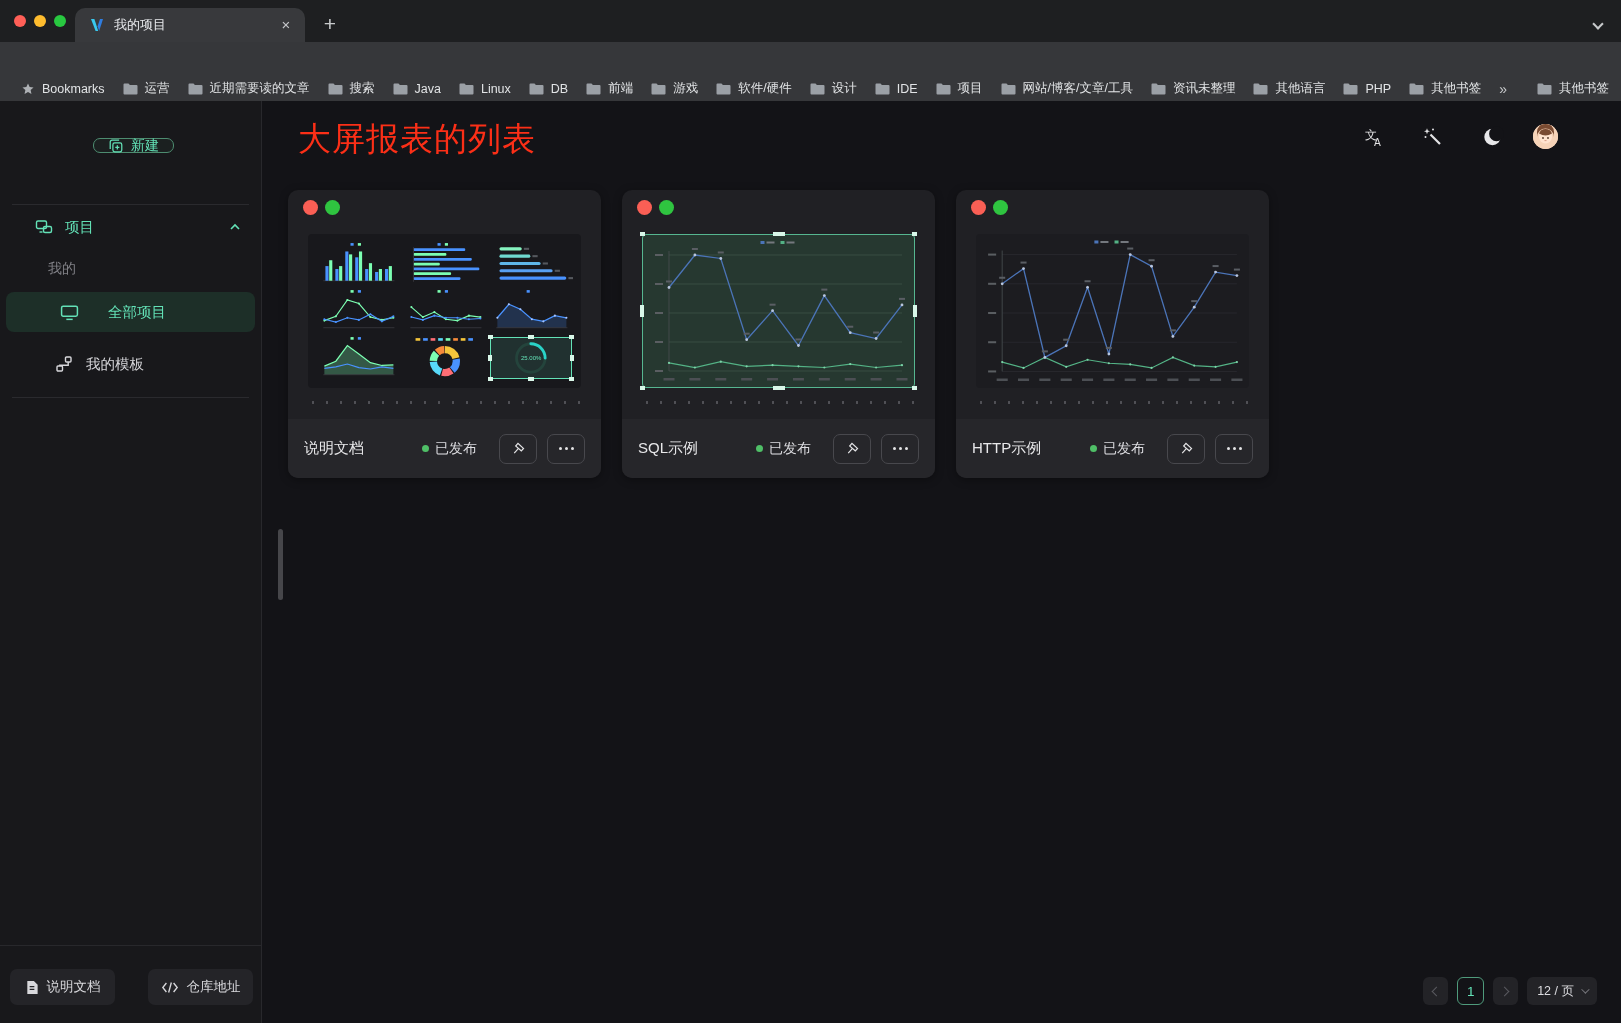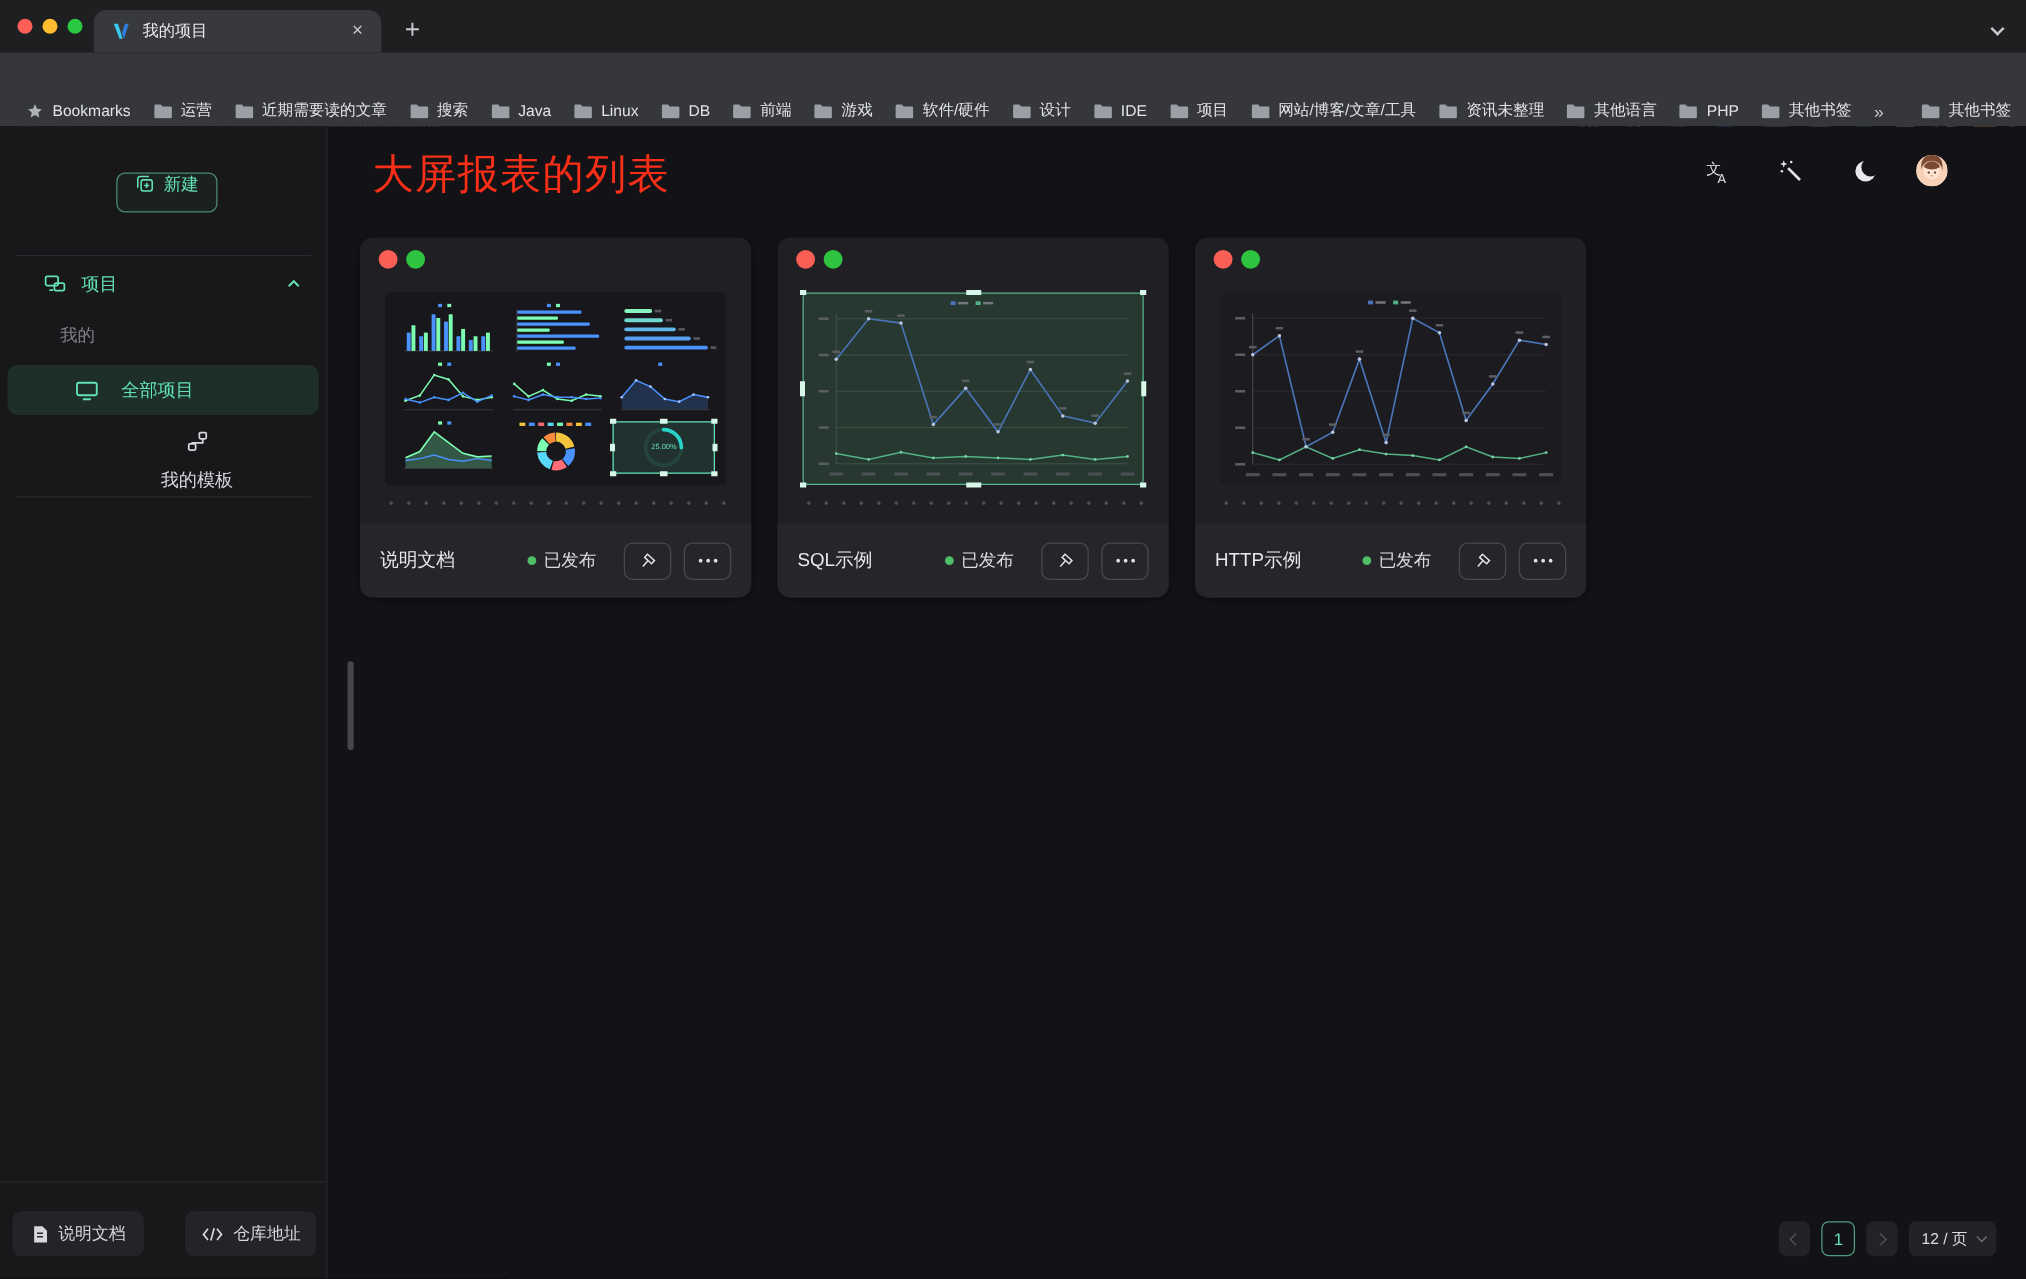--- a/index.html
+++ b/index.html
@@ -32,22 +32,22 @@
   .badge{position:absolute;right:-6px;bottom:-3px;background:#e94235;color:#fff;font-size:9px;line-height:11px;
          min-width:11px;padding:0 2px;border-radius:2px;text-align:center;}
   .bookmarks{position:absolute;left:0;top:76px;width:100%;height:25px;background:#36373a;
              display:flex;align-items:center;padding:0 14px;gap:4px;font-size:12.5px;color:#e2e4e6;}
   .bk-item{display:flex;align-items:center;gap:7px;padding:2px 7px;border-radius:5px;white-space:nowrap;}
   .bk-sep{width:1px;height:14px;background:#5a5c60;margin:0 4px;}
   .push-right{margin-left:auto;}
   
   .app{position:absolute;left:0;top:101px;right:0;bottom:0;background:#131317;}
   .sidebar{position:absolute;left:0;top:0;width:262px;height:100%;background:#18181b;border-right:1px solid #28282c;}
-  .btn-new{position:absolute;left:93px;top:37px;width:81px;height:32px;border:1px solid #4d8c70;border-radius:7px;
-           display:flex;align-items:flex-start;justify-content:center;gap:7px;color:#63e2b7;font-size:14px;background:rgba(99,226,183,0.04);}
+  .btn-new{position:absolute;left:93px;top:37px;width:81px;height:15px;border:1px solid #4d8c70;border-radius:7px;
+           display:flex;align-items:center;justify-content:center;gap:7px;color:#63e2b7;font-size:14px;background:rgba(99,226,183,0.04);}
   .sb-divider{position:absolute;left:12px;right:12px;height:1px;background:#2a2a2e;}
   .sb-row{position:absolute;left:0;right:0;display:flex;align-items:center;font-size:14.5px;color:#d8d8dc;}
   .sb-row .ic{display:flex;width:19px;justify-content:center;}
   .teal{color:#63e2b7;}
   .gray{color:#808086;}
   .sb-selected{position:absolute;left:6px;right:6px;border-radius:8px;background:#1d2f28;}
   .sb-footer{position:absolute;left:0;right:0;top:844px;border-top:1px solid #28282c;height:1px;}
   .sb-btn{position:absolute;height:36px;background:#242428;border-radius:7px;display:flex;align-items:center;
           justify-content:center;gap:8px;color:#d8d8dc;font-size:13.5px;}
   .scroll-thumb{position:absolute;left:16px;top:428px;width:5px;height:71px;border-radius:2.5px;background:#46464a;}
@@ -364,32 +364,32 @@
         <svg style="position:absolute;right:20px;" width="12" height="12" viewBox="0 0 12 12">
           <path d="M2 8 6 4l4 4" fill="none" stroke="#63e2b7" stroke-width="1.6"></path>
           </svg>
       </div>
 
       <div class="sb-row gray" style="top:156px;height:24px;padding-left:48px;font-size:14px;">
         <span>我的</span>
       </div>
 
       <div class="sb-selected" style="top:191px;height:40px;">
-        <div class="sb-row" style="top:0;height:40px;padding-left:54px;gap:18px;">
+        <div class="sb-row" style="top:0;height:40px;padding-left:54px;gap:29px;">
           <span class="ic">
             <svg width="19" height="19" viewBox="0 0 18 18" fill="none" stroke="#63e2b7" stroke-width="1.4">
               <rect x="1.5" y="3" width="15" height="9.5" rx="1.5"></rect>
                 <path d="M6 15.5h6"></path>
               </svg>
           </span>
           <span class="teal">全部项目</span>
         </div>
       </div>
 
-      <div class="sb-row" style="top:243px;height:40px;padding-left:54px;gap:13px;flex-direction:column;">
+      <div class="sb-row" style="top:243px;height:40px;padding-left:54px;gap:13px;">
         <span class="ic">
           <svg width="18" height="18" viewBox="0 0 18 18" fill="none" stroke="#d8d8dc" stroke-width="1.4">
             <rect x="10.5" y="2" width="5.5" height="5" rx="1"></rect>
               <rect x="2" y="11" width="5.5" height="5" rx="1"></rect>
             <path d="M13.2 7v3.3H4.8V11"></path>
             </svg>
         </span>
         <span>我的模板</span>
       </div>
 

